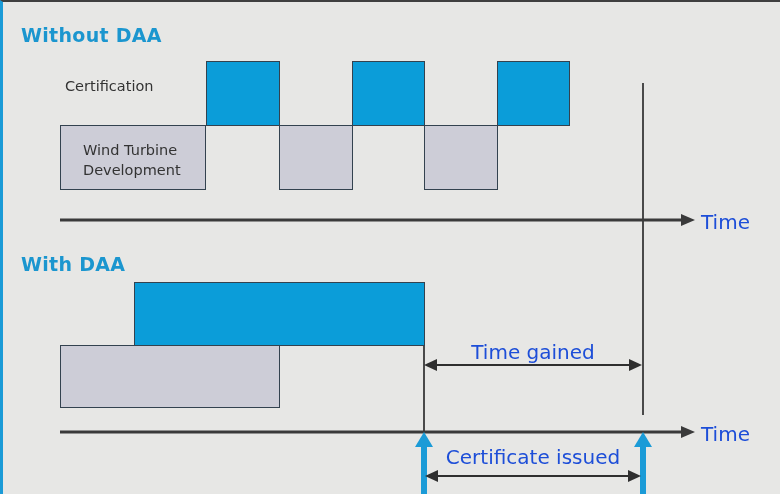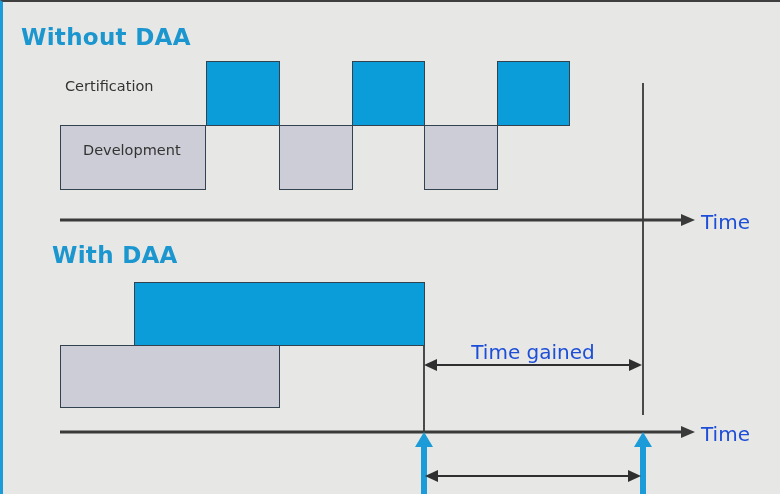--- a/index.html
+++ b/index.html
@@ -10,21 +10,21 @@
     box-sizing: border-box;
     background: #e7e7e5;
     border-top: 2px solid #3f3f3f;
     border-left: 3px solid #1b9bd7;
     overflow: hidden;
     font-family: "DejaVu Sans", "Liberation Sans", sans-serif;
     color: #333333;
   }
   .abs { position: absolute; }
   .section-title {
-    font-size: 23px;
+    font-size: 19px;
     font-weight: bold;
     letter-spacing: 0.3px;
     color: #1b96cf;
     white-space: nowrap;
   }
   .small-label {
     font-size: 14.5px;
     color: #333333;
     white-space: nowrap;
     text-align: center;
@@ -61,20 +61,21 @@
 <body>
 
 <div id="canvas">
 
   <div class="abs section-title" style="left:18px; top:22px;">Without DAA</div>
 
   <div class="abs small-label" style="left:62px; top:76px;">Certification</div>
 
   <div class="block block-gray" style="left:57px; top:123px; width:146px; height:65px;">
     <div class="dev-text">
+      <div>Wind Turbine</div>
       <div>Development</div>
     </div>
   </div>
 
   <div class="block block-blue" style="left:203px; top:59px; width:74px; height:65px;"></div>
 
   <div class="block block-gray" style="left:276px; top:123px; width:74px; height:65px;"></div>
 
   <div class="block block-blue" style="left:349px; top:59px; width:73px; height:65px;"></div>
 
@@ -83,21 +84,21 @@
   <div class="block block-blue" style="left:494px; top:59px; width:73px; height:65px;"></div>
 
   <div class="vline" style="left:639px; top:81px; height:332px;"></div>
 
   <svg class="abs" style="left:57px; top:210px;" width="636" height="16" viewBox="0 0 636 16">
     <line x1="0" y1="8" x2="624" y2="8" stroke="#3a3a3a" stroke-width="3"></line>
     <polygon points="621,2 635,8 621,14" fill="#3a3a3a"></polygon>
   </svg>
   <div class="abs big-label" style="left:698px; top:208px;">Time</div>
 
-  <div class="abs section-title" style="left:18px; top:240px;margin-left:31px;">With DAA</div>
+  <div class="abs section-title" style="left:18px; top:251px;">With DAA</div>
 
   <div class="block block-blue" style="left:131px; top:280px; width:291px; height:64px;"></div>
 
   <div class="block block-gray" style="left:57px; top:343px; width:220px; height:63px;"></div>
 
   <div class="vline" style="left:420px; top:344px; height:86px;"></div>
 
   <div class="abs big-label center-text" style="left:420px; top:338px; width:220px;">Time gained</div>
   <svg class="abs" style="left:420px; top:355px;" width="220" height="16" viewBox="0 0 220 16">
     <line x1="11" y1="8" x2="209" y2="8" stroke="#2f2f2f" stroke-width="2"></line>
@@ -113,19 +114,20 @@
 
   <svg class="abs" style="left:411px; top:430px;" width="20" height="64" viewBox="0 0 20 64">
     <polygon points="10,0 1,15 19,15" fill="#1b9bd7"></polygon>
     <rect x="7" y="13" width="6" height="51" fill="#1b9bd7"></rect>
   </svg>
   <svg class="abs" style="left:630px; top:430px;" width="20" height="64" viewBox="0 0 20 64">
     <polygon points="10,0 1,15 19,15" fill="#1b9bd7"></polygon>
     <rect x="7" y="13" width="6" height="51" fill="#1b9bd7"></rect>
   </svg>
 
+  <div class="abs big-label center-text" style="left:420px; top:443px; width:220px;">Certificate issued</div>
   <svg class="abs" style="left:421px; top:466px;" width="218" height="16" viewBox="0 0 218 16">
     <line x1="11" y1="8" x2="207" y2="8" stroke="#2f2f2f" stroke-width="2"></line>
     <polygon points="1,8 14,2 14,14" fill="#2f2f2f"></polygon>
     <polygon points="217,8 204,2 204,14" fill="#2f2f2f"></polygon>
   </svg>
 
 </div>
 
 </body></html>

